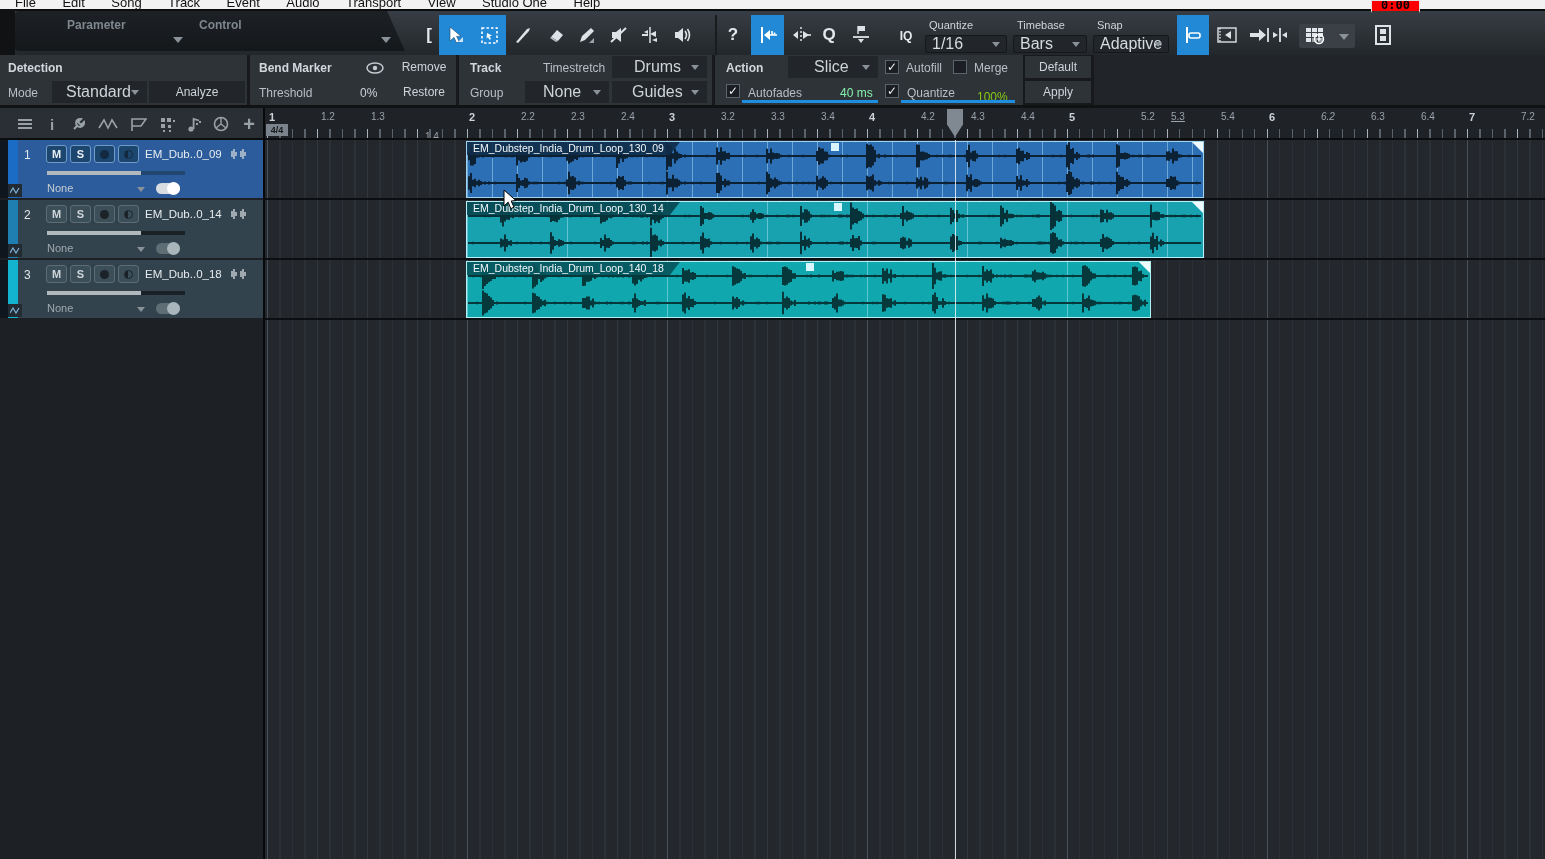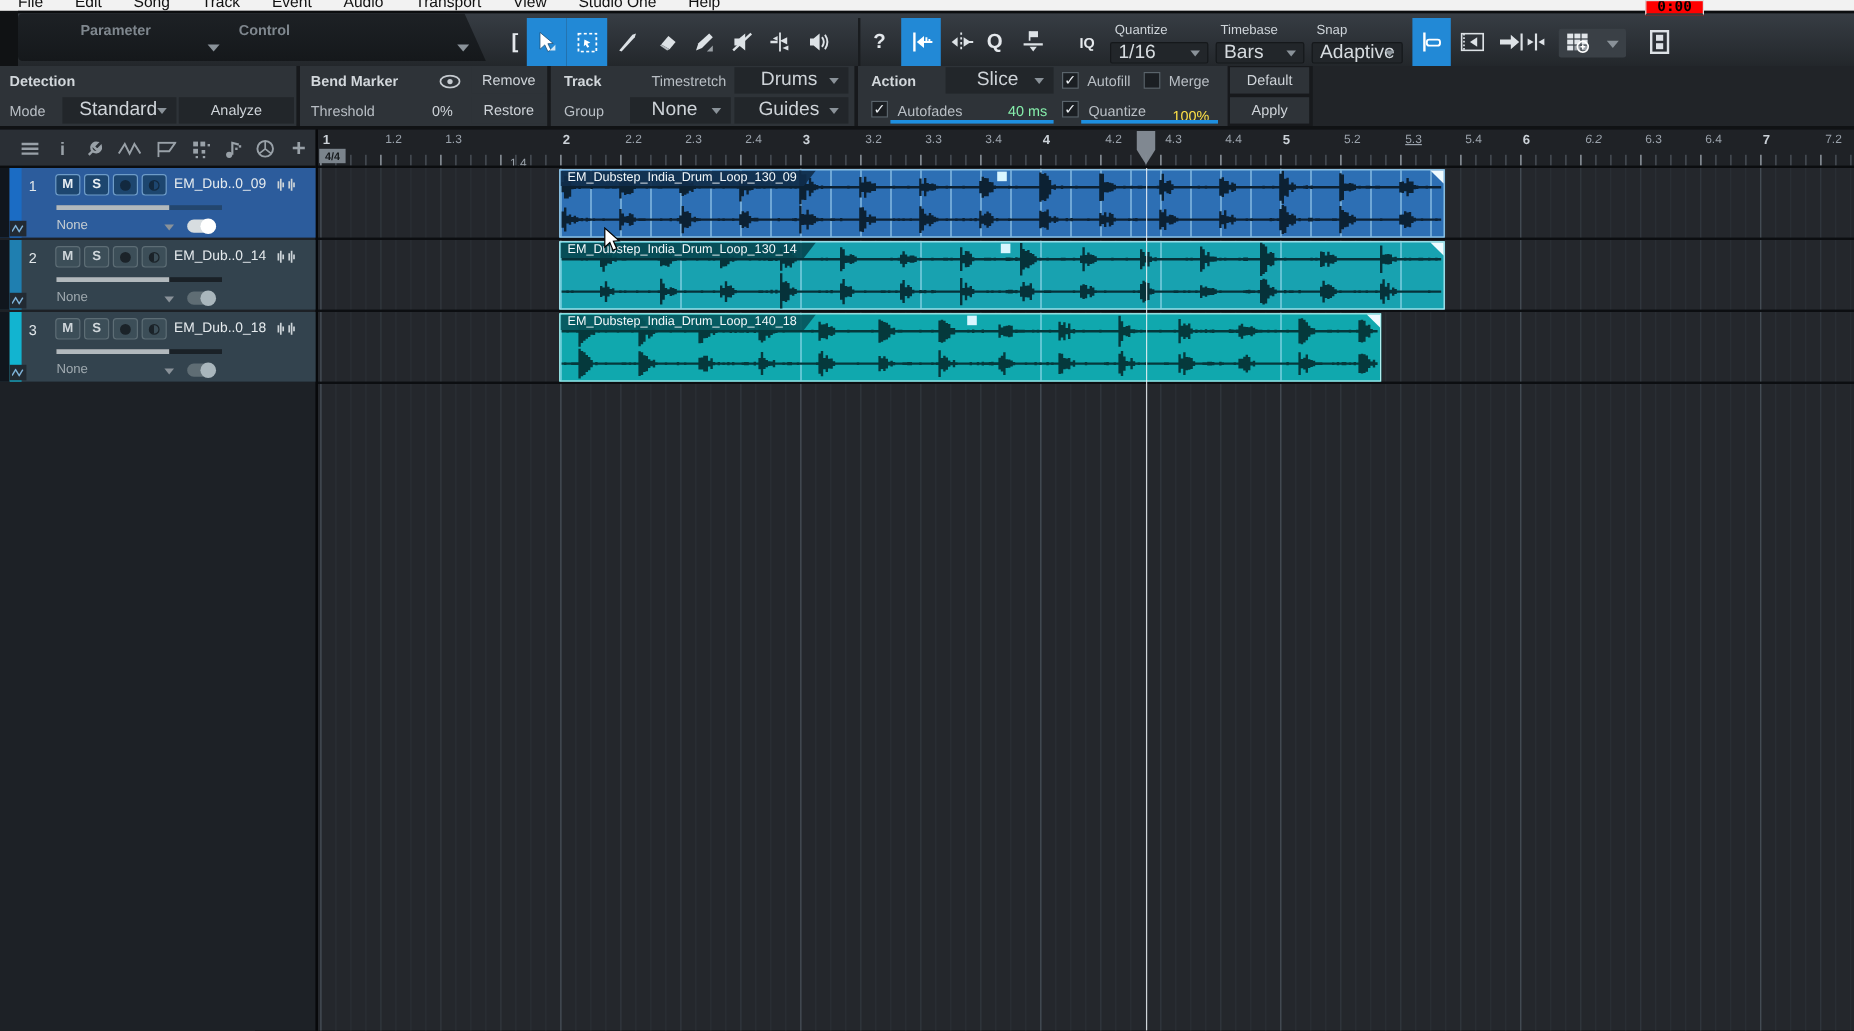--- a/index.html
+++ b/index.html
@@ -352,21 +352,21 @@
       <span class="plabel" style="left:191px; top:6px">Autofill</span>
       <span class="chk" style="left:238px; top:5px; color:transparent">✓</span>
       <span class="plabel" style="left:259px; top:6px">Merge</span>
       <div class="prow" style="top:25px">
         <span class="chk" style="left:11px; top:4px">✓</span>
         <span class="plabel" style="left:33px; top:6px">Autofades</span>
         <span class="plabel" style="left:125px; top:6px; color:#86efac">40 ms</span>
         <div class="blueline" style="left:27px; width:136px"></div>
         <span class="chk" style="left:170px; top:4px">✓</span>
         <span class="plabel" style="left:192px; top:6px">Quantize</span>
-        <span class="plabel" style="left:262px; top:10px; color:#fde047">100%</span>
+        <span class="plabel" style="left:262px; top:10px; color:#84cc16">100%</span>
         <div class="blueline" style="left:186px; width:114px"></div>
       </div>
     </div>
 
     <div class="panel" style="left:1025px; width:66px; background:transparent">
       <div class="pbtn" style="left:0; top:1px; width:66px; height:22px; line-height:22px; background:#2e3338">Default</div>
       <div class="pbtn" style="left:0; top:26px; width:66px; height:22px; line-height:22px; background:#2e3338">Apply</div>
     </div>
     <div class="abs" style="left:1094px; top:0; width:451px; height:50px; background:#212428"></div>
   </div>
@@ -439,21 +439,21 @@
         <span class="rlab" style="left: 356px;">2.4</span>
         <span class="rlab bar" style="left: 404px;">3</span>
         <span class="rlab" style="left: 456px;">3.2</span>
         <span class="rlab" style="left: 506px;">3.3</span>
         <span class="rlab" style="left: 556px;">3.4</span>
         <span class="rlab bar" style="left: 604px;">4</span>
         <span class="rlab" style="left: 656px;">4.2</span>
         <span class="rlab" style="left: 706px;">4.3</span>
         <span class="rlab" style="left: 756px;">4.4</span>
         <span class="rlab bar" style="left: 804px;">5</span>
-        <span class="rlab" style="left: 855px; text-align: center;">5.2</span>
+        <span class="rlab" style="left: 876px; text-align: center;">5.2</span>
         <span class="rlab" style="left: 906px; text-decoration: underline;">5.3</span>
         <span class="rlab" style="left: 956px;">5.4</span>
         <span class="rlab bar" style="left: 1004px;">6</span>
         <span class="rlab" style="left: 1056px; font-style: italic;">6.2</span>
         <span class="rlab" style="left: 1106px;">6.3</span>
         <span class="rlab" style="left: 1156px;">6.4</span>
         <span class="rlab bar" style="left: 1204px;">7</span>
         <span class="rlab" style="left: 1256px;">7.2</span>
       </div>
     <div id="rticks"></div>

